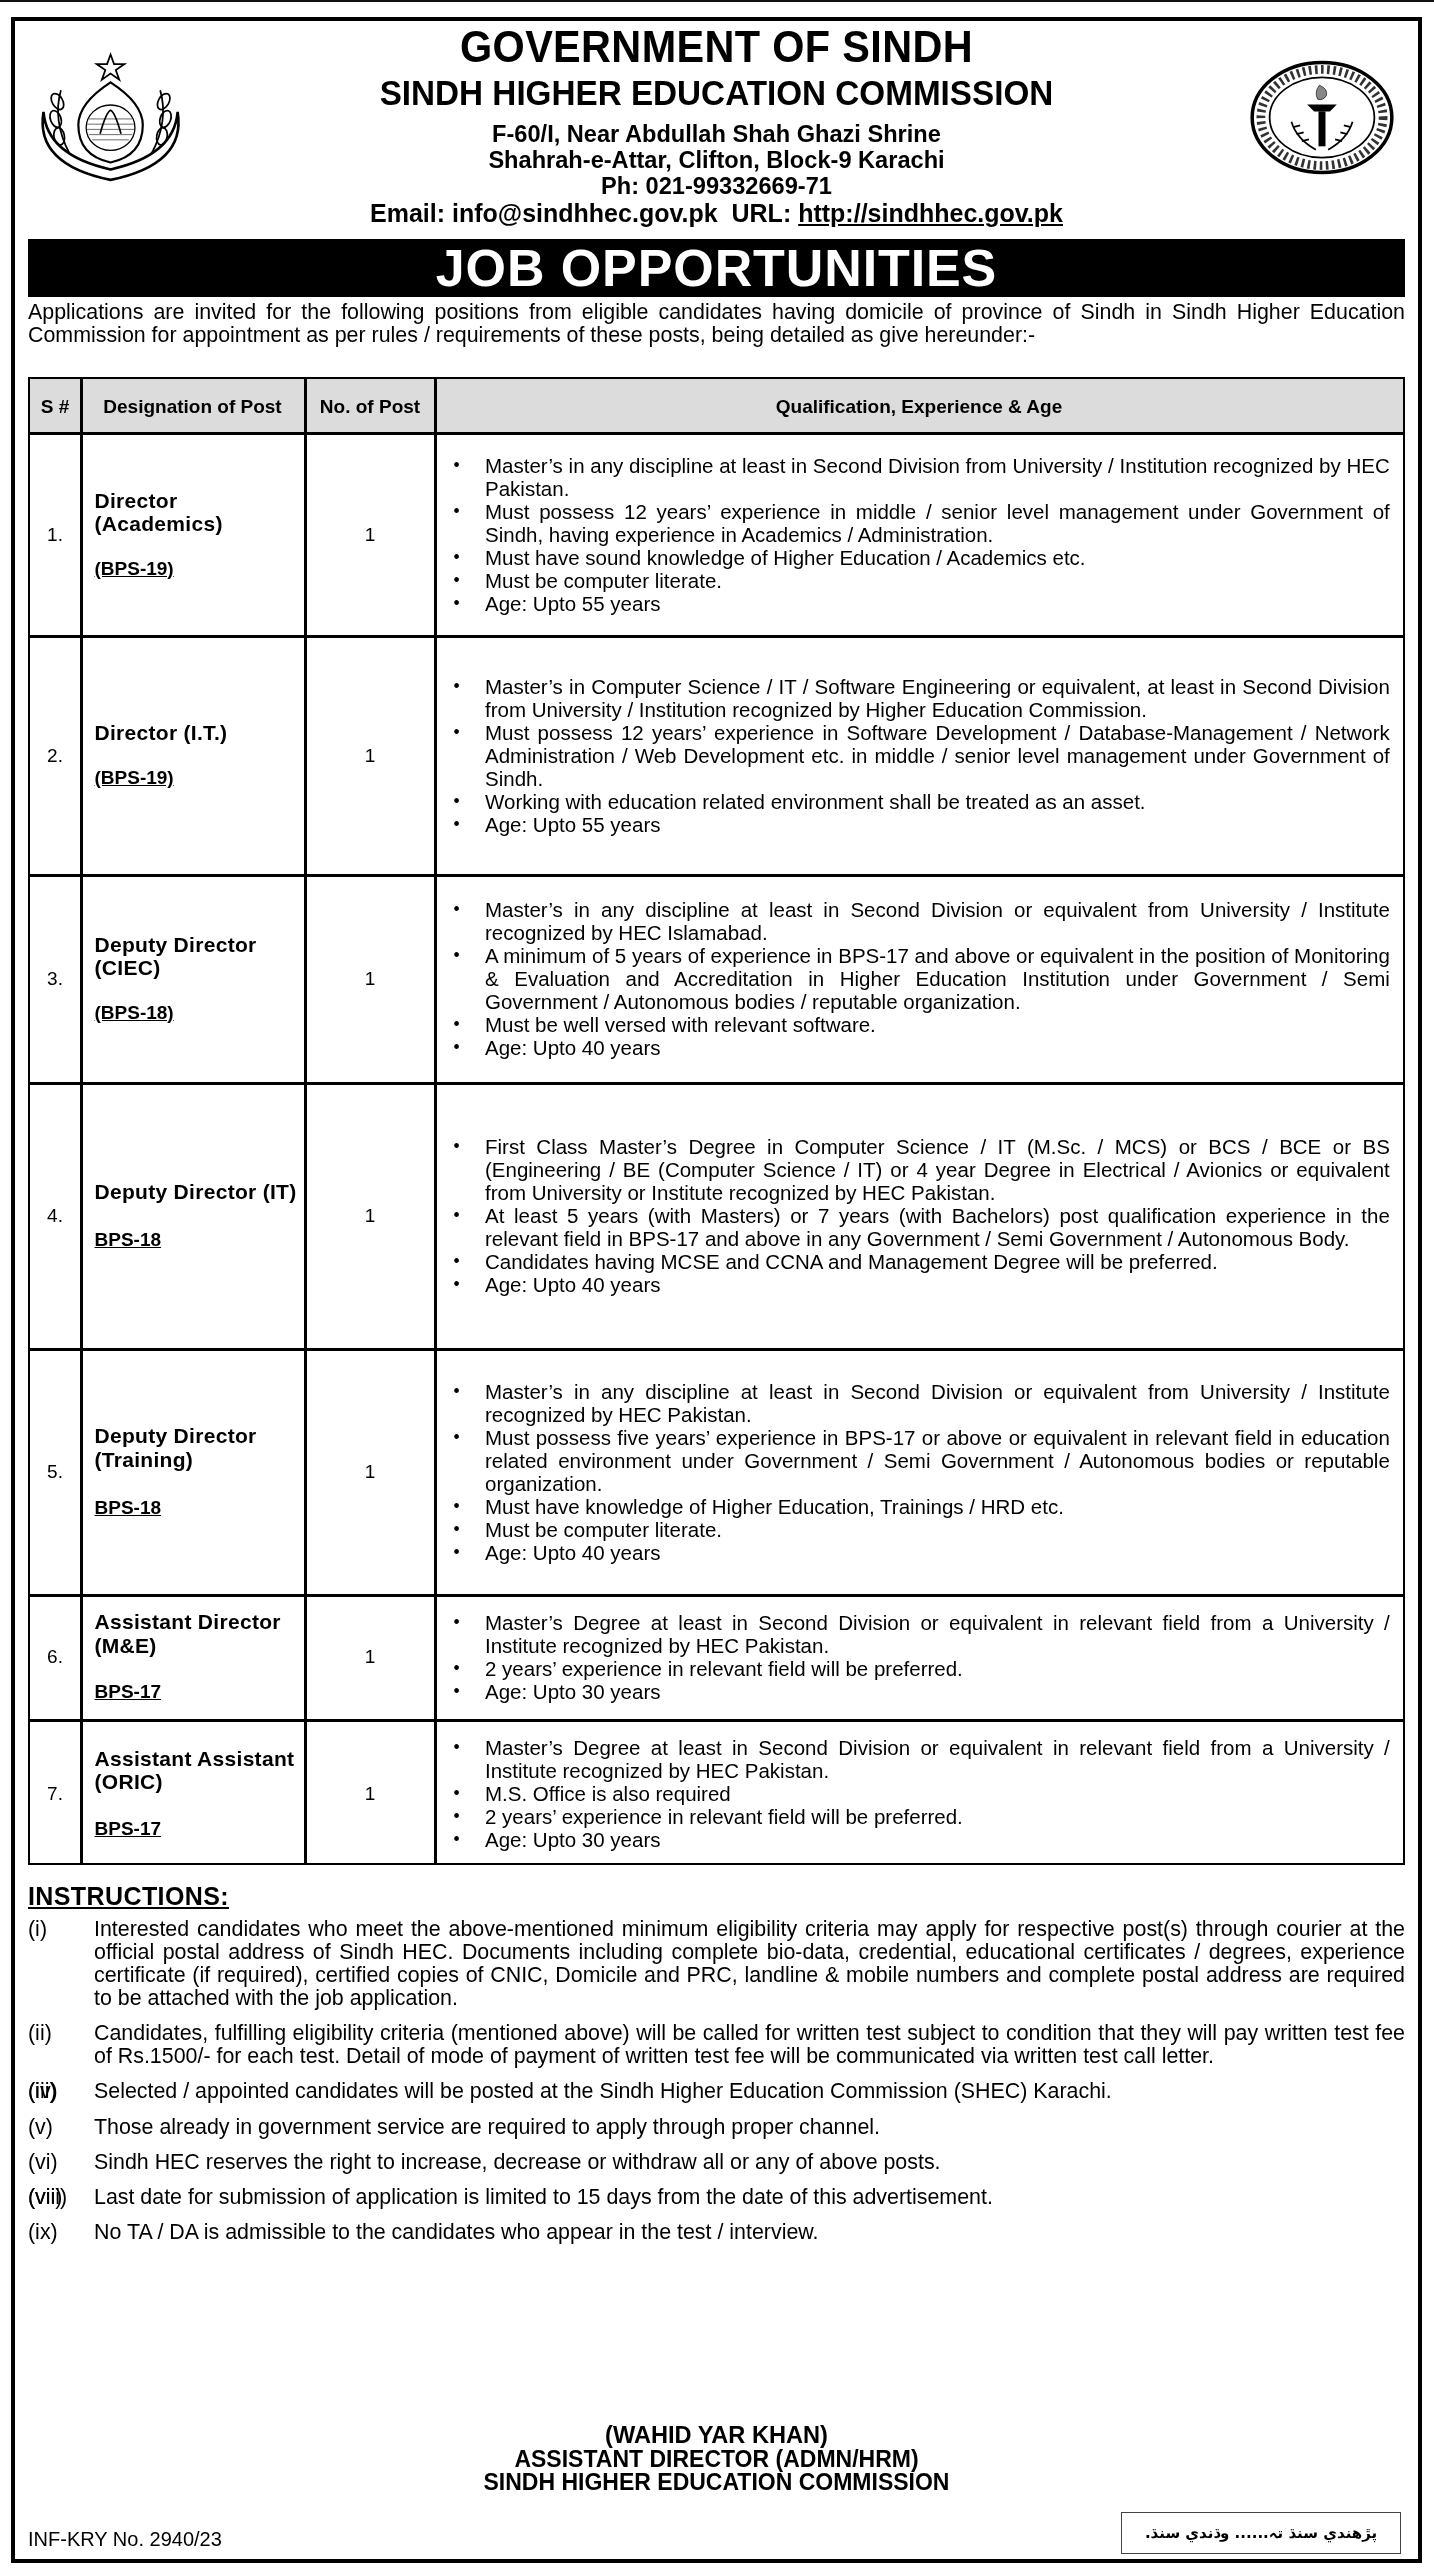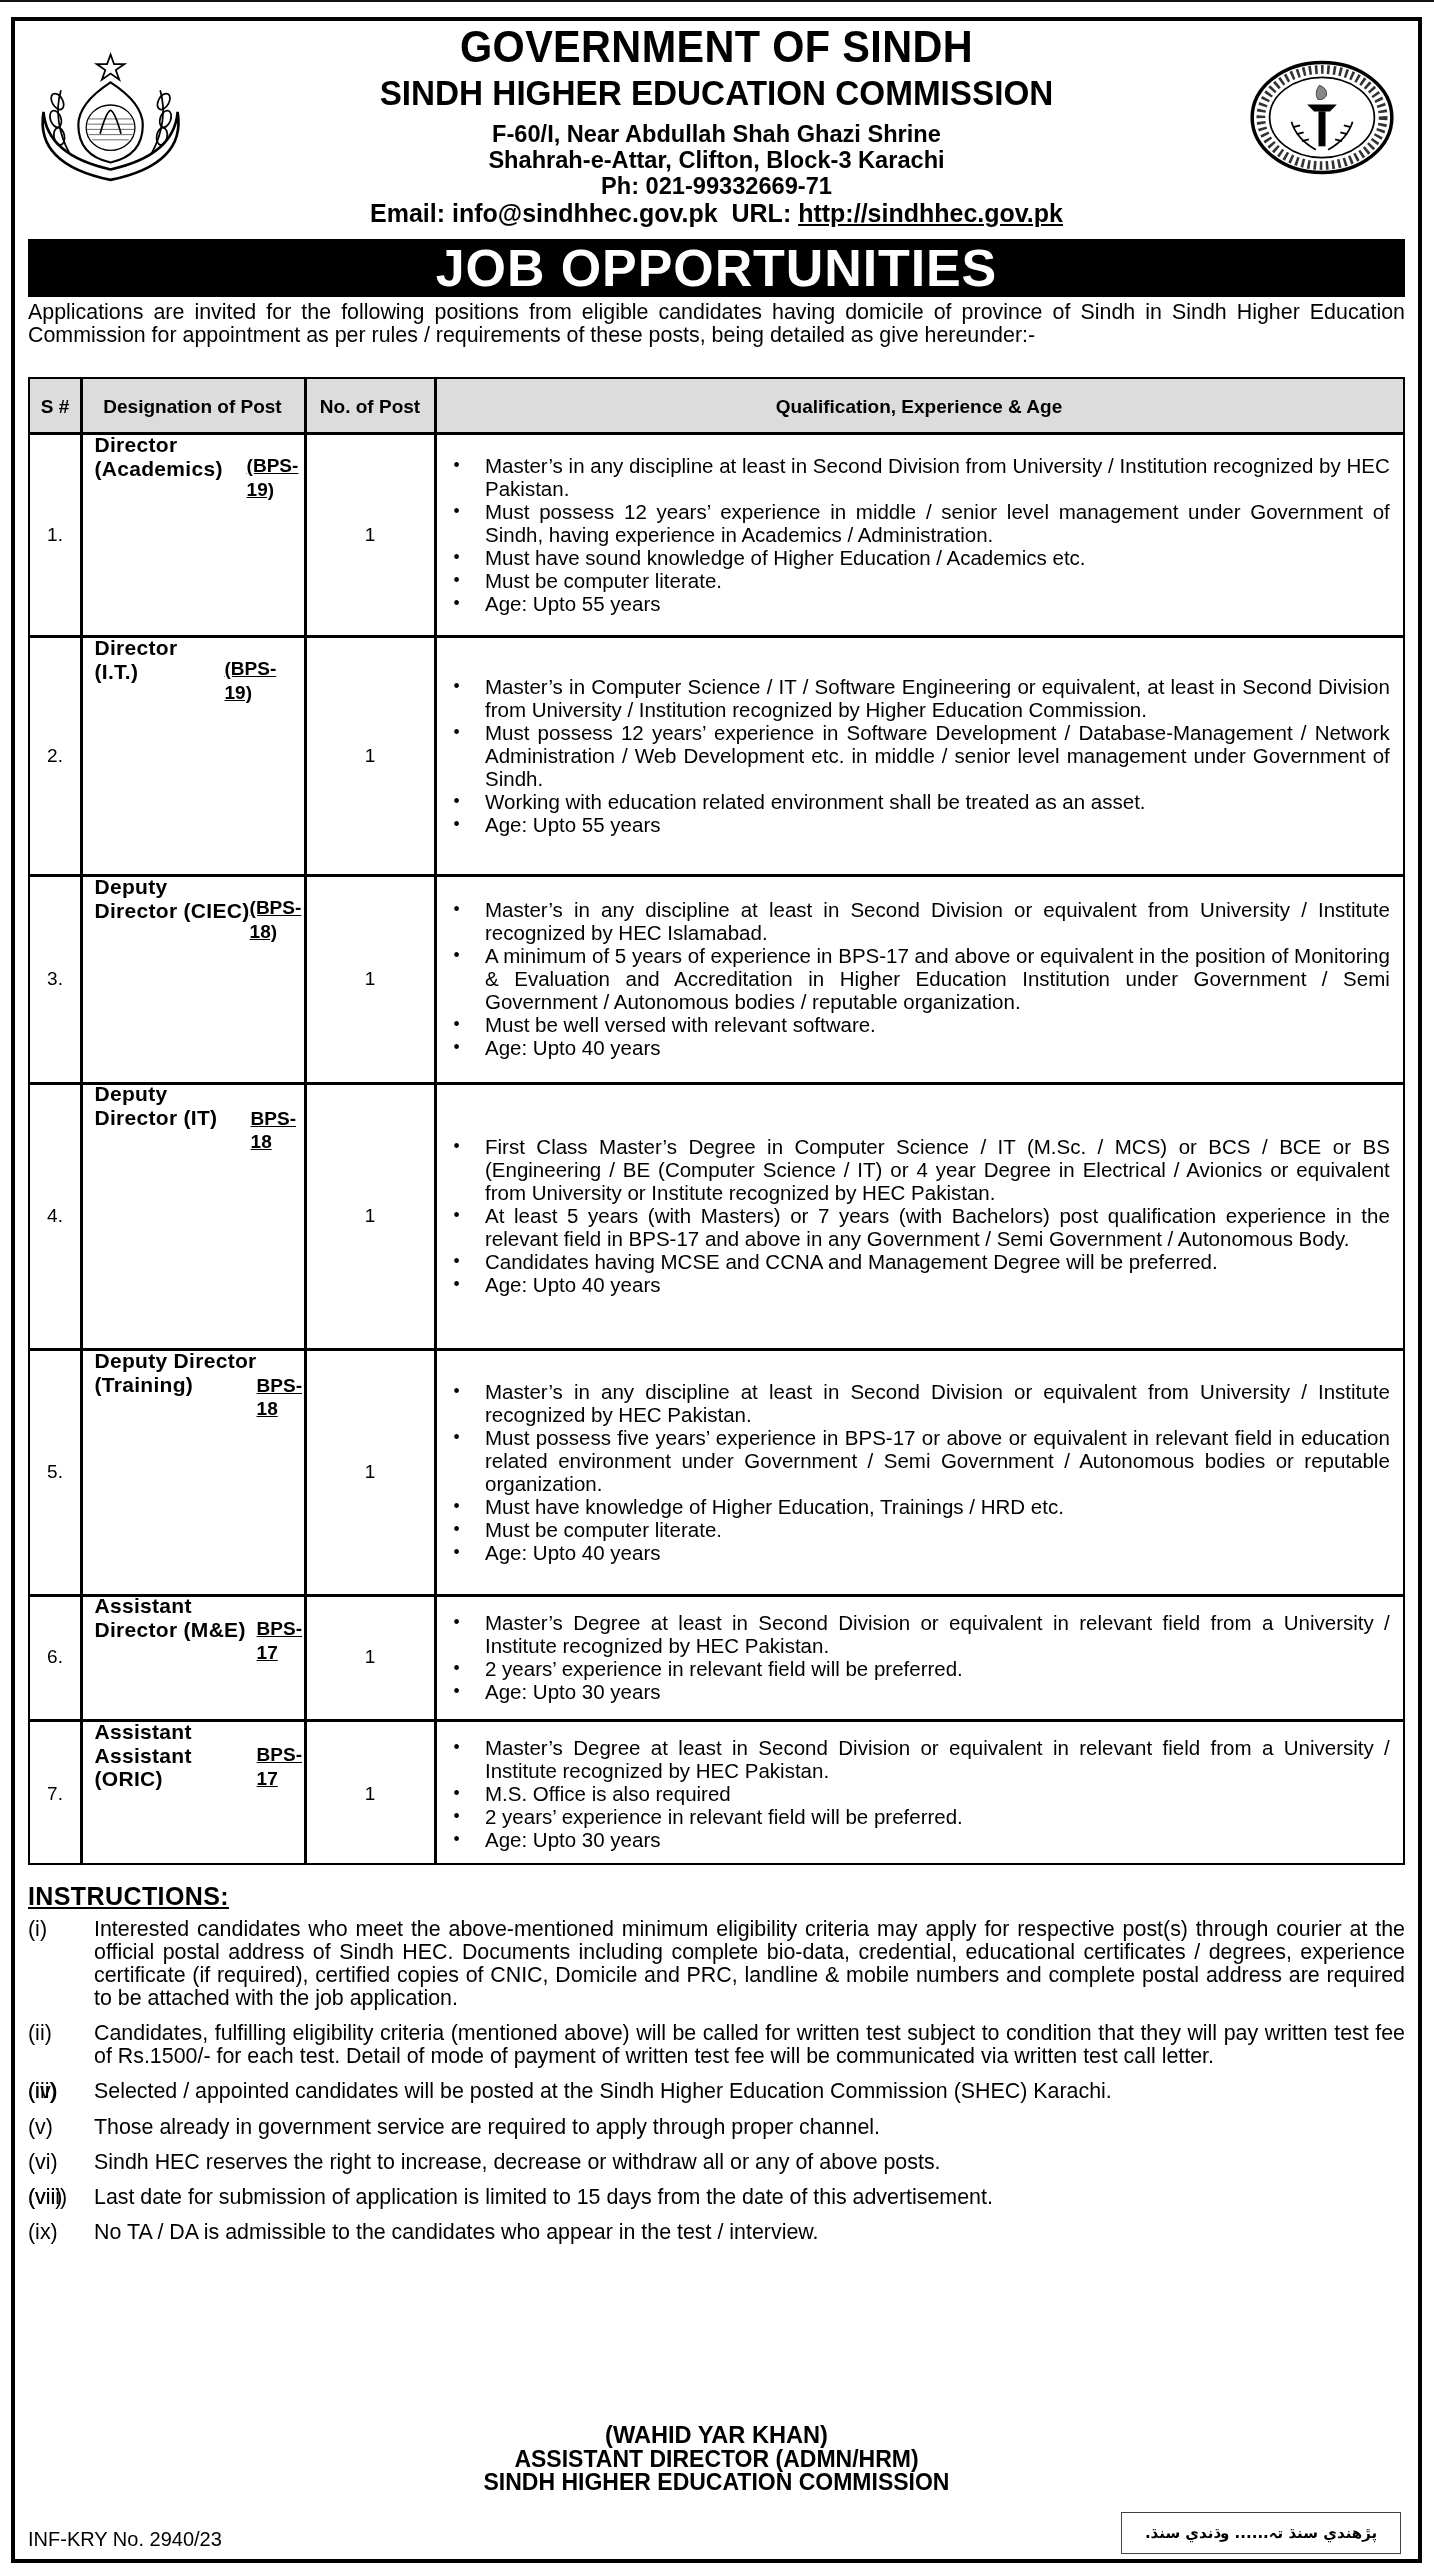--- a/index.html
+++ b/index.html
@@ -14,21 +14,21 @@
   .email-line { position: absolute; left: 201px; width: 1031px; top: 199px; font-size: 25px; font-weight: 700; text-align: center; }
   .email-line .url { text-decoration: underline; }
   .banner { position: absolute; left: 28px; top: 239px; width: 1377px; height: 58px; background: #000; color: #fff; text-align: center; font-size: 52px; font-weight: 900; line-height: 58px; letter-spacing: 0.9px; }
   .intro { position: absolute; left: 28px; top: 301px; width: 1377px; font-size: 21.4px; line-height: 23px; text-align: justify; transform-origin: left top; }
   .table { position: absolute; left: 28px; top: 377px; width: 1377px; height: 1488px; border: 2.6px solid #000; box-sizing: border-box; }
   .vline { position: absolute; top: 0; bottom: 0; width: 2.6px; background: #000; }
   .hline { position: absolute; left: 0; right: 0; height: 2.6px; background: #000; }
   .thead { position: absolute; left: 0; right: 0; top: 0; height: 54px; background: #dcdcdc; }
   .th { position: absolute; top: 0; height: 54px; display: flex; align-items: center; justify-content: center; text-align: center; font-weight: 700; font-size: 19px; line-height: 21px; }
   .cell-sn { position: absolute; left: 0; width: 50px; display: flex; align-items: center; justify-content: center; font-size: 19px; }
-  .cell-des { position: absolute; left: 54px; width: 218px; display: flex; flex-direction: row; justify-content: center; padding-left: 10.5px; box-sizing: border-box; }
+  .cell-des { position: absolute; left: 54px; width: 218px; display: flex; flex-direction: column; justify-content: center; padding-left: 10.5px; box-sizing: border-box; }
   .cell-des .title { font-weight: 900; font-size: 21px; line-height: 23.6px; letter-spacing: 0.3px; }
   .cell-des .bps { font-size: 19px; font-weight: 700; margin-top: 21px; line-height: 23.6px; text-decoration: underline; }
   .cell-num { position: absolute; left: 276px; width: 128px; display: flex; align-items: center; justify-content: center; font-size: 19px; }
   .cell-q { position: absolute; left: 406px; width: 966px; display: flex; flex-direction: column; justify-content: center; box-sizing: border-box; padding-right: 12.2px; }
   .cell-q ul { margin: 0; padding: 0; list-style: none; }
   .cell-q li { position: relative; padding-left: 49px; font-size: 20.5px; line-height: 23px; text-align: justify; }
   .cell-q li .bullet { position: absolute; left: 17.5px; top: 0; font-size: 17.5px; }
   .instr-head { position: absolute; left: 28px; top: 1882px; font-size: 25px; font-weight: 900; text-decoration: underline; letter-spacing: 0.4px; }
   .instr { position: absolute; left: 28px; width: 1377px; top: 1918px; }
   .instr-item { position: relative; padding-left: 66px; font-size: 21.4px; line-height: 23px; text-align: justify; margin-bottom: 12.2px; }
@@ -89,21 +89,21 @@
         <line x1="128" y1="78" x2="120" y2="76"></line>
       <line x1="124" y1="86" x2="116" y2="84"></line>
         <line x1="118" y1="94" x2="110" y2="92"></line>
     </g>
   </svg>
 </div>
 
 <div class="h1">GOVERNMENT OF SINDH</div>
 <div class="h2">SINDH HIGHER EDUCATION COMMISSION</div>
 <div class="addr" style="top:121px;">F-60/I, Near Abdullah Shah Ghazi Shrine</div>
-<div class="addr" style="top:147px;">Shahrah-e-Attar, Clifton, Block-3 Karachi</div>
+<div class="addr" style="top:147px;">Shahrah-e-Attar, Clifton, Block-9 Karachi</div>
 <div class="addr" style="top:173px;">Ph: 021-99332669-71</div>
 <div class="email-line">
   <span>Email:</span>
   <span>info@sindhhec.gov.pk</span>&nbsp;
   <span>URL:</span>
   <span class="url">http://sindhhec.gov.pk</span>
 </div>
 
 <div class="banner">JOB OPPORTUNITIES</div>
 

